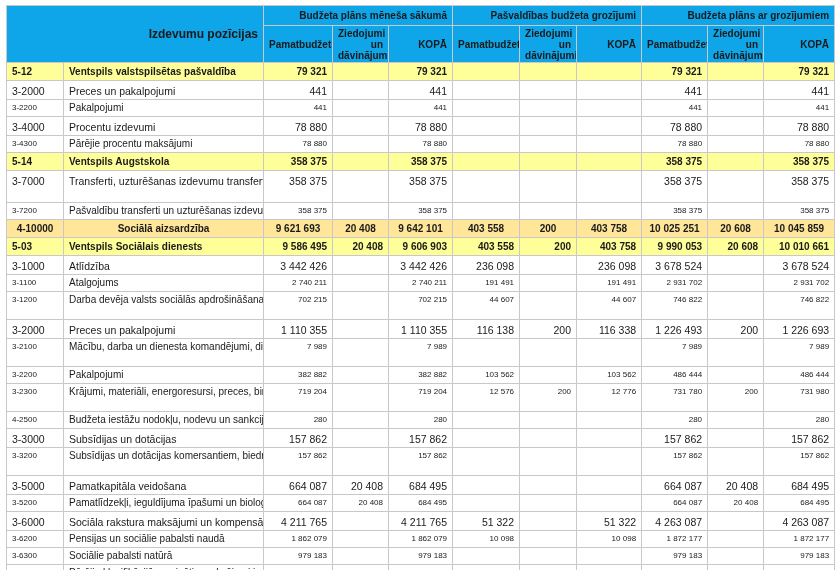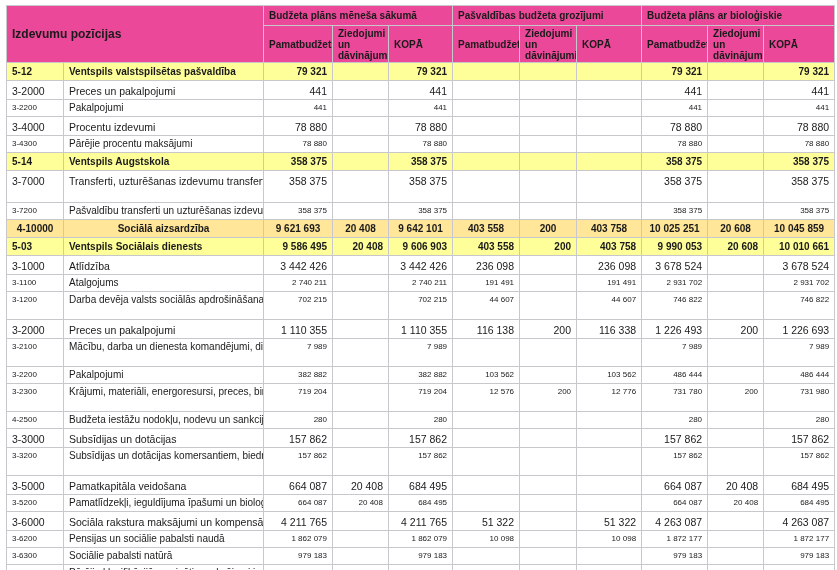--- a/index.html
+++ b/index.html
@@ -13,24 +13,24 @@
     width: 828px;
   }
   table.budget td, table.budget th {
     border: 1px solid #c8c8cc;
     padding: 0 5px;
     overflow: hidden;
     white-space: nowrap;
     vertical-align: top;
   }
   th {
-    background: #ec4899;
+    background: #0ea5e9;
     font-weight: bold;
     font-size: 10px;
-    text-align: left;
+    text-align: right;
     vertical-align: middle !important;
     white-space: normal !important;
     line-height: 11px;
   }
   th.grp { height: 19px; }
   th.sub { height: 36px; }
   th.pos { font-size: 12px; }
   td.code { font-size: 10px; padding-top: 3px; }
   td.name { font-size: 10px; padding-top: 3px; white-space: normal; line-height: 11px; }
   td.num { text-align: right; font-size: 10px; padding-top: 3px; }
@@ -61,21 +61,21 @@
     <col style="width:65px">
     <col style="width:66px">
     <col style="width:56px">
     <col style="width:71px">
   </colgroup>
   <thead>
     <tr>
       <th class="pos grp" colspan="2" rowspan="2">Izdevumu pozīcijas</th>
       <th class="grp" colspan="3">Budžeta plāns mēneša sākumā</th>
       <th class="grp" colspan="3">Pašvaldības budžeta grozījumi</th>
-      <th class="grp" colspan="3">Budžeta plāns ar bioloģiskie</th>
+      <th class="grp" colspan="3">Budžeta plāns ar grozījumiem</th>
     </tr>
     <tr>
       <th class="sub">Pamatbudžets</th>
       <th class="sub">Ziedojumi un dāvinājumi</th>
       <th class="sub">KOPĀ</th>
       <th class="sub">Pamatbudžets</th>
       <th class="sub">Ziedojumi un dāvinājumi</th>
       <th class="sub">KOPĀ</th>
       <th class="sub">Pamatbudžets</th>
       <th class="sub">Ziedojumi un dāvinājumi</th>

